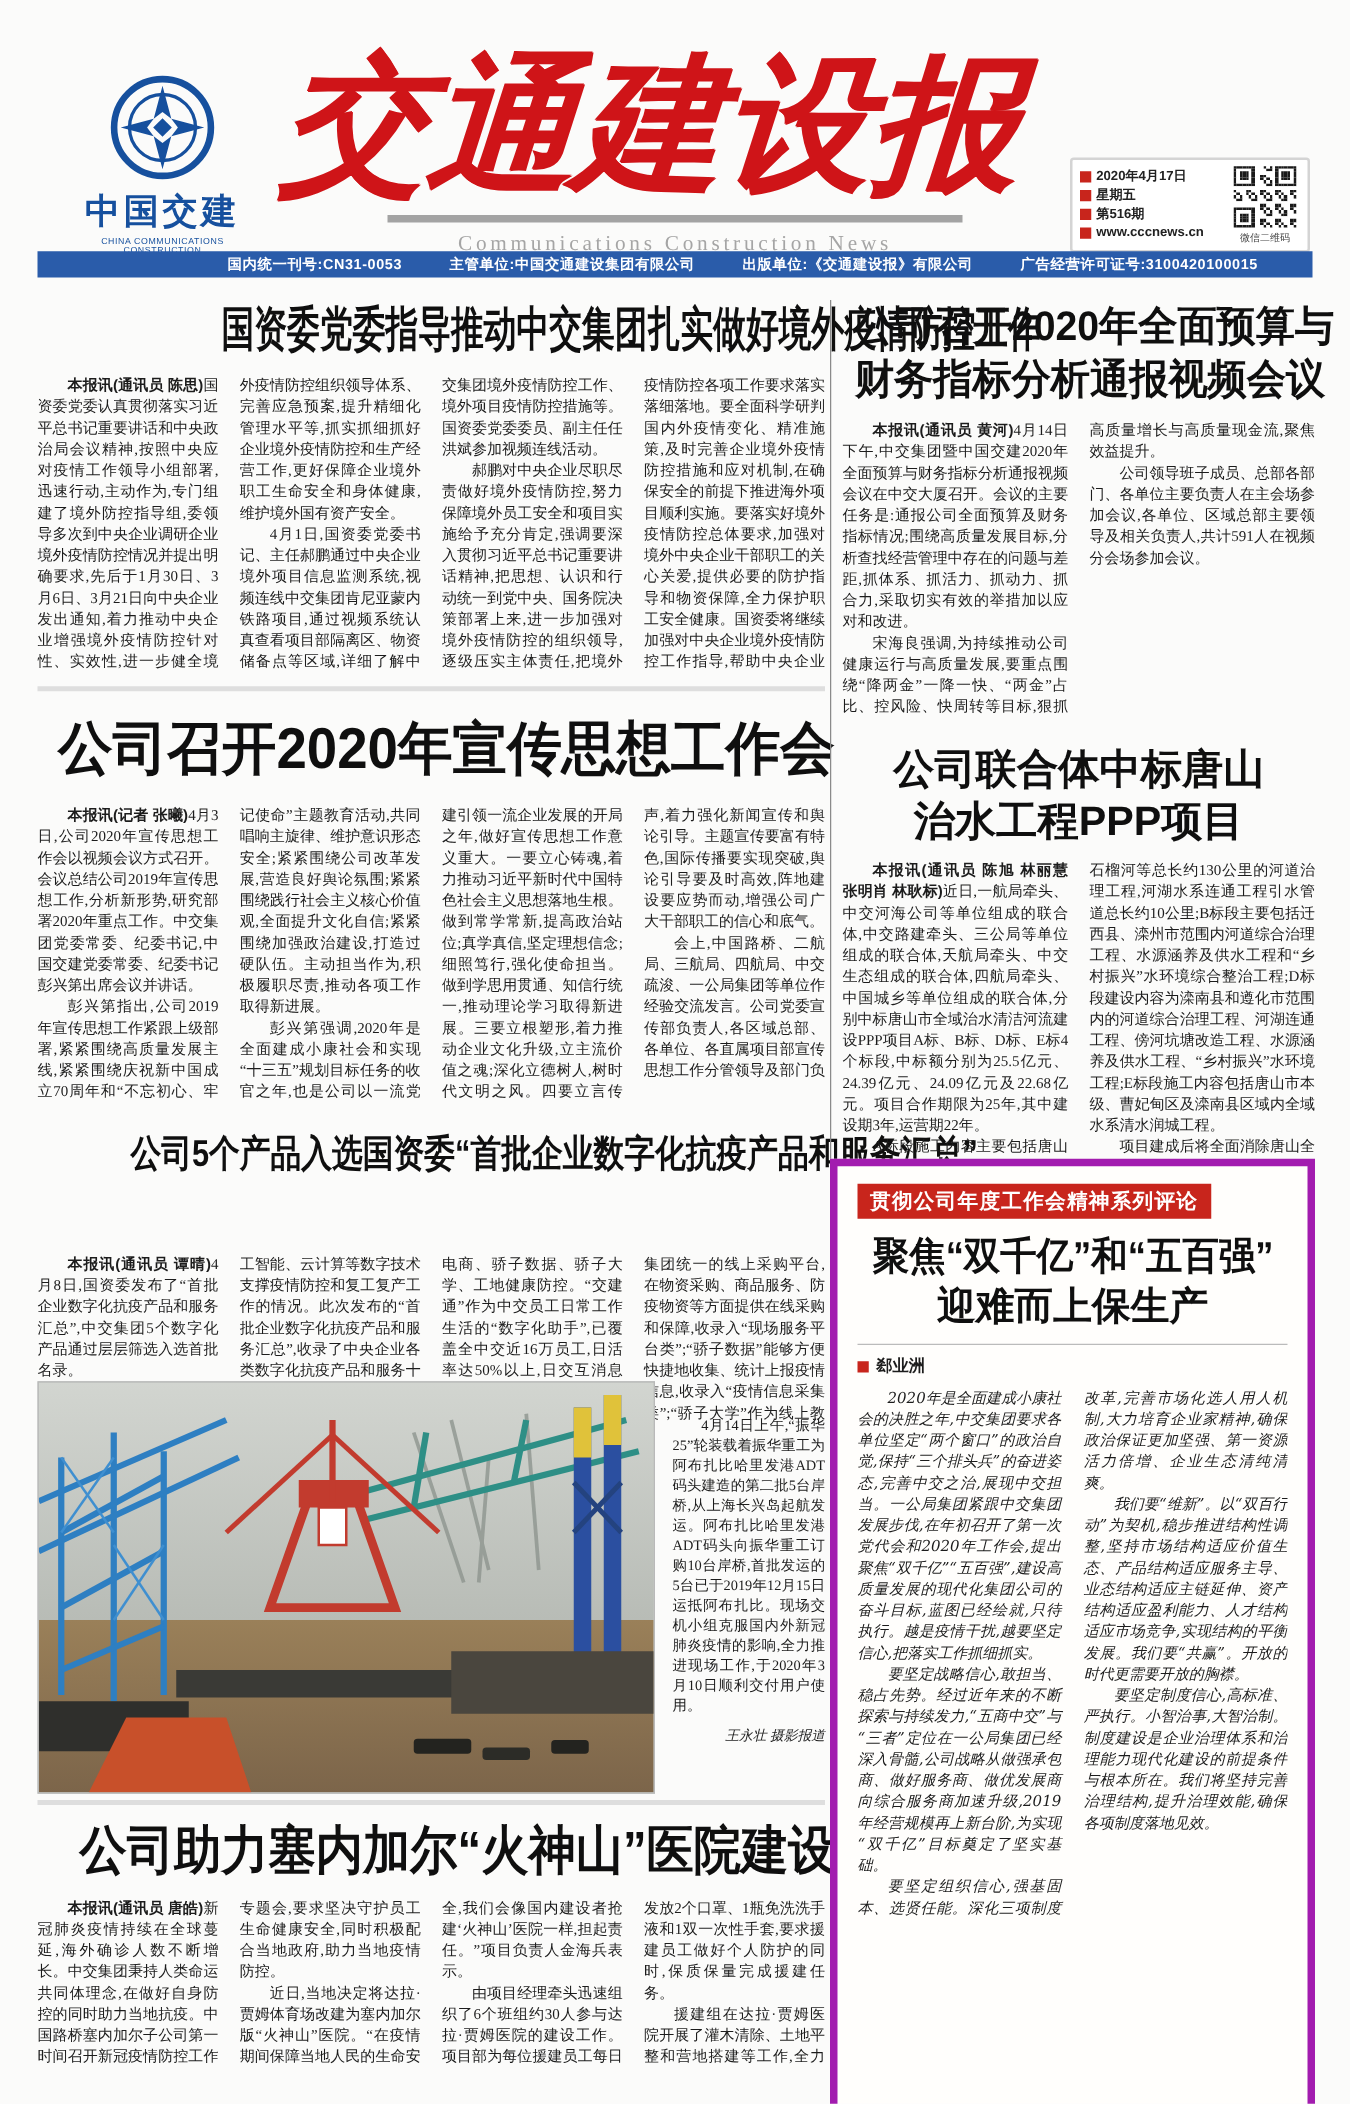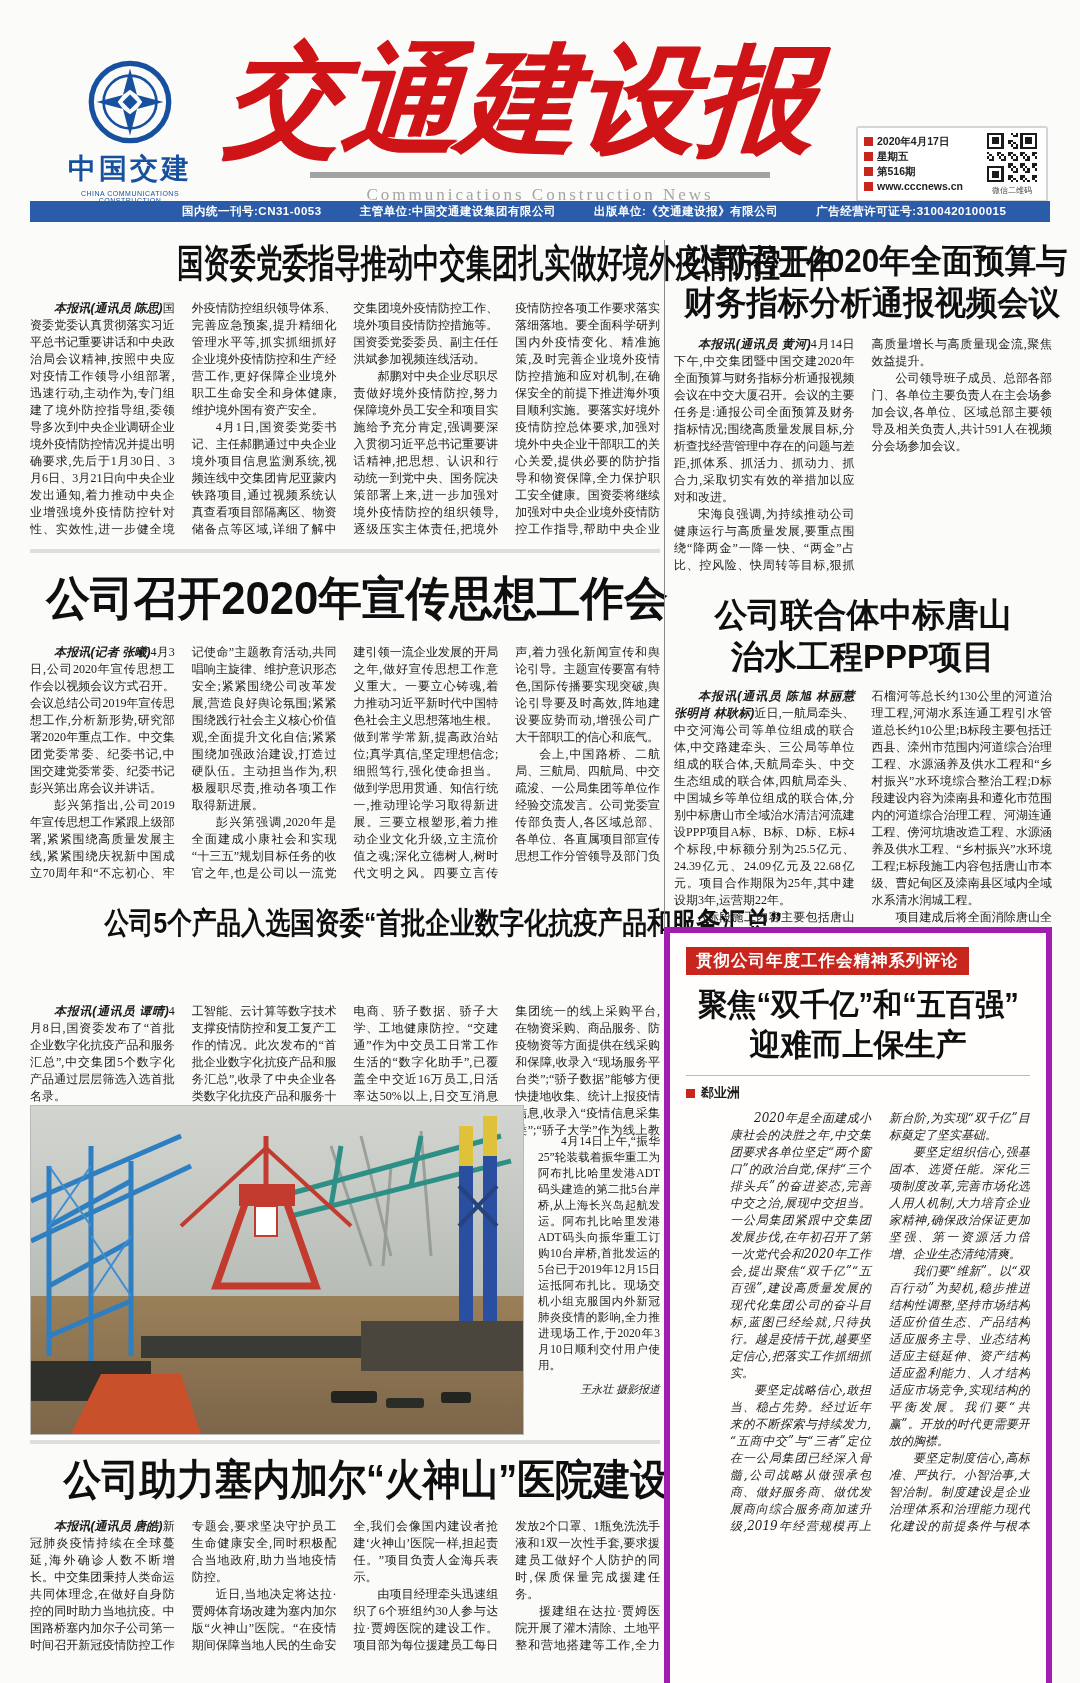--- a/index.html
+++ b/index.html
@@ -34,39 +34,39 @@
   
   .infobar{left:30px;top:201px;width:1020px;height:21px;background:#2a5caa;color:#fff;
     display:flex;align-items:center;gap:38px;padding-left:152px;box-sizing:border-box;
     font-family:"Liberation Sans",sans-serif;font-size:11.5px;font-weight:bold;letter-spacing:.5px;}
   
   h2{margin:0;font-family:"Liberation Sans",sans-serif;font-weight:bold;color:#0f0f0f;text-align:center;}
   .sq{display:inline-block;white-space:nowrap;transform:scaleX(var(--sx,1));transform-origin:center;}
   
   .cols{column-gap:17px;text-align:justify;overflow:hidden;column-fill:auto;}
   .cols p{margin:0;text-indent:2em;font-size:12px;line-height:17px;}
-  .cols p b{font-family:"Liberation Sans",sans-serif;font-style:italic;}
+  .cols p b{font-family:"Liberation Sans",sans-serif;}
   .cols4{column-count:4;}
   .cols2{column-count:2;}
   .hrule{background:#dedede;height:4px;}
   .vrule{width:1px;background:#8a8a8a;}
   
   .photo{left:30px;top:1105px;width:492px;height:328px;border:1px solid #b9b9b9;overflow:hidden;background:#c3c7c2;}
   .caption{left:538px;top:1105px;width:122px;height:328px;box-sizing:border-box;padding-top:28px;}
   .caption p{margin:0;font-size:11.5px;line-height:16px;text-align:justify;text-indent:2em;}
   .caption .credit{text-indent:0;text-align:right;font-style:italic;margin-top:8px;font-size:11px;}
   
   .redbox{left:664px;top:927px;width:388px;height:848px;border:6px solid #a21caf;background:#fffefc;box-sizing:border-box;}
   .redbox-inner{position:relative;width:100%;height:100%;padding:14px 16px;box-sizing:border-box;}
   .cm-tag{display:inline-block;background:#c8251c;color:#fff;font-family:"Liberation Sans",sans-serif;
     font-weight:bold;font-size:16.5px;padding:3px 10px;letter-spacing:1px;}
   .cm-headline{margin-top:10px;font-size:31px;line-height:40px;}
   .cm-sep{height:1px;background:#bbbbbb;margin:10px 0 8px 0;}
   .cm-author{display:flex;align-items:center;gap:6px;font-family:"DejaVu Serif",serif;font-weight:bold;font-size:13px;}
-  .cm-cols{margin-top:8px;height:440px;column-count:2;column-gap:18px;text-align:justify;overflow:hidden;column-fill:auto;margin-left:44px;}
+  .cm-cols{margin-top:8px;height:440px;column-count:2;column-gap:18px;text-align:justify;overflow:hidden;column-fill:auto;}
   .cm-cols p{margin:0;text-indent:2em;font-size:12px;line-height:17px;font-style:italic;font-family:"DejaVu Serif",serif;}
   .cm-footer{position:absolute;left:16px;bottom:12px;width:178px;border-top:1px solid #999;
     padding-top:6px;font-size:12px;font-weight:bold;font-style:italic;font-family:"DejaVu Serif",serif;display:flex;gap:4px;}
   .cm-footer .pipe{color:#d5281e;font-weight:bold;}
   .cm-continued{position:absolute;right:26px;bottom:16px;font-size:12.5px;font-style:italic;font-family:"DejaVu Serif",serif;}
 </style>
 </head>
 <body>
 
 <div class="abs logo-wrap">

